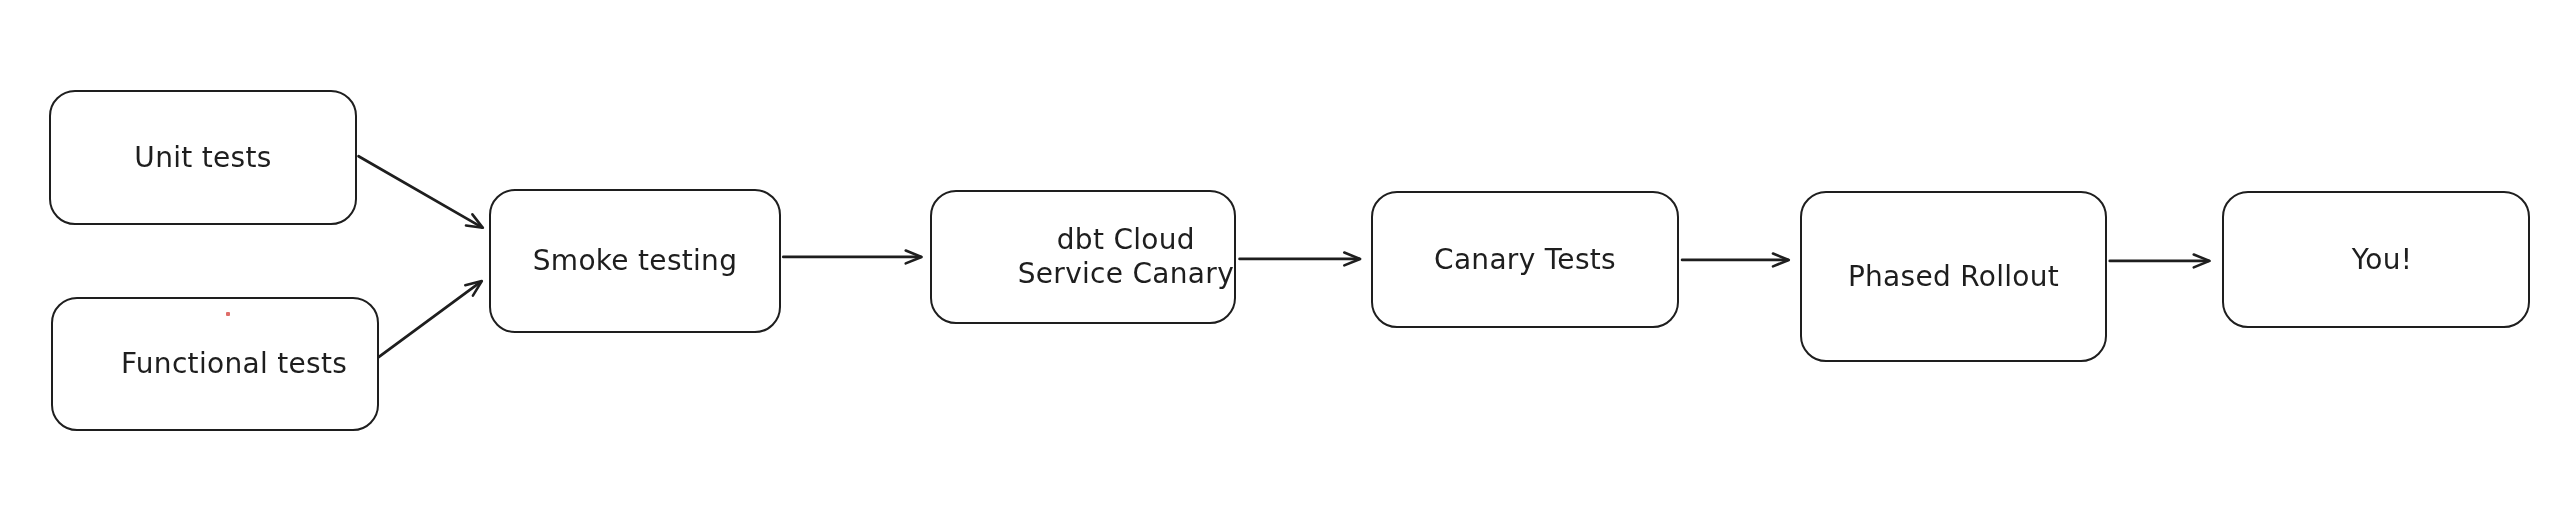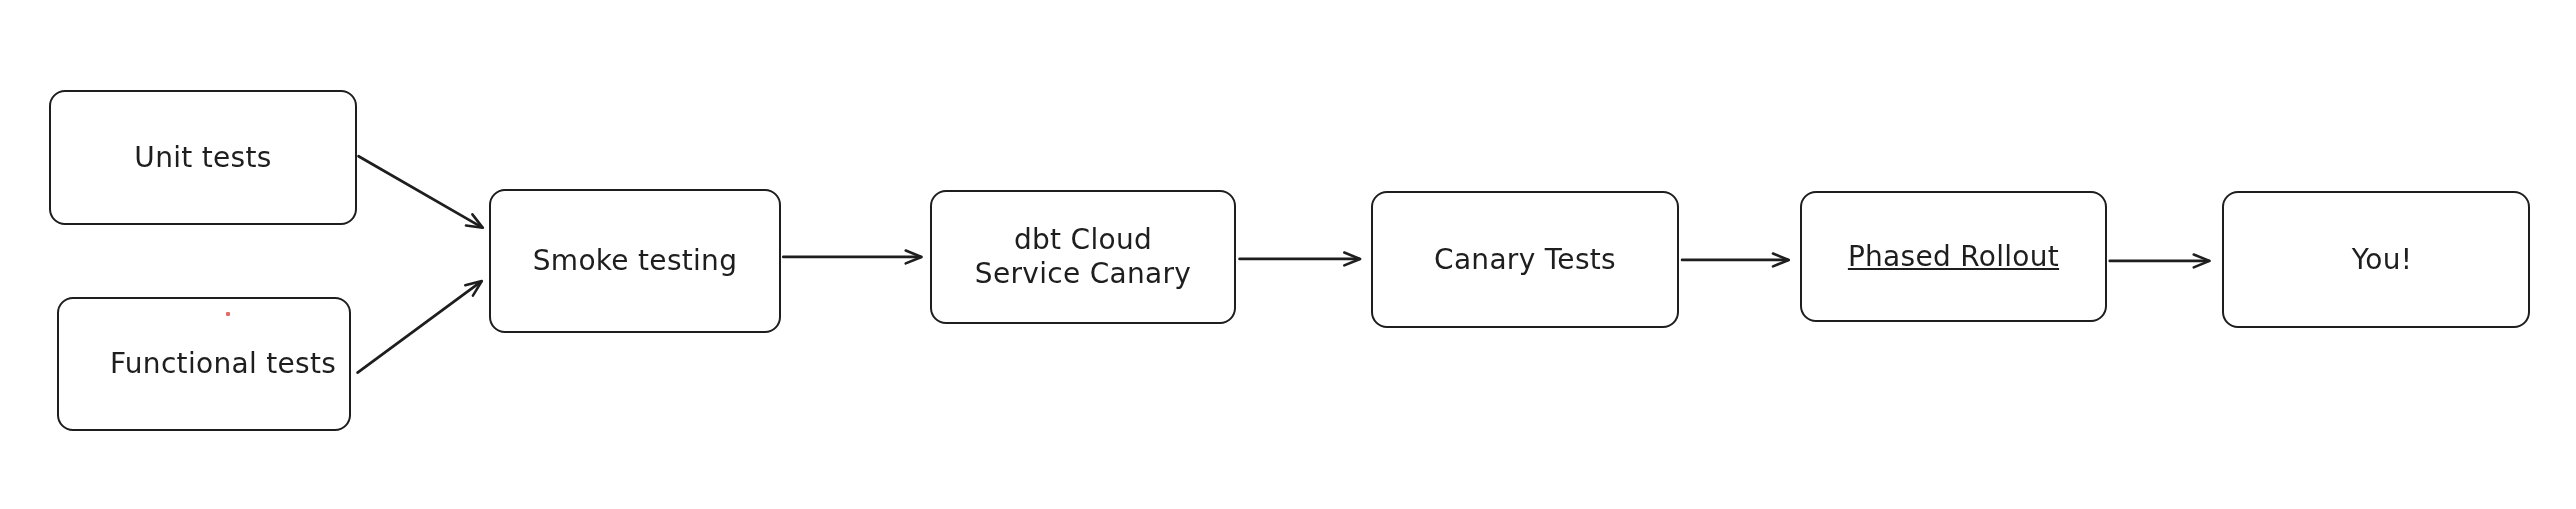--- a/index.html
+++ b/index.html
@@ -21,38 +21,38 @@
     top: 0;
     width: 2576px;
     height: 510px;
     pointer-events: none;
   }
   .node {
     position: absolute;
     box-sizing: border-box;
     background: #ffffff;
     border: 2.5px solid #1e1e1e;
-    border-radius: 16px;
+    border-radius: 26px;
     display: flex;
     align-items: center;
     justify-content: center;
     text-align: center;
     color: #1e1e1e;
     font-size: 28px;
     line-height: 34px;
     letter-spacing: 0.3px;
   }
   .node span { display: block; }
   
   .pos-unit       { left: 49px;   top: 90px;  width: 308px; height: 135px; }
-  .pos-functional { left: 57px;   top: 297px; width: 294px; height: 134px; padding-left: 38px; }
+  .pos-functional { left: 51px;   top: 297px; width: 328px; height: 134px; padding-left: 38px; }
   .pos-smoke      { left: 489px;  top: 189px; width: 292px; height: 144px; }
-  .pos-dbt        { left: 930px;  top: 190px; width: 306px; height: 134px; }
+  .pos-dbt        { left: 930px;  top: 190px; width: 306px; height: 134px; justify-content: flex-end; }
   .pos-canary     { left: 1371px; top: 191px; width: 308px; height: 137px; align-items: center; }
-  .pos-phased     { left: 1800px; top: 191px; width: 307px; height: 131px; text-decoration: underline; }
+  .pos-phased     { left: 1800px; top: 191px; width: 307px; height: 171px; }
   .pos-you        { left: 2222px; top: 191px; width: 308px; height: 137px; padding-left: 12px; }
   .red-dot {
     position: absolute;
     left: 226px;
     top: 312px;
     width: 4px;
     height: 4px;
     background: #d9534f;
     border-radius: 1px;
     opacity: 0.85;

